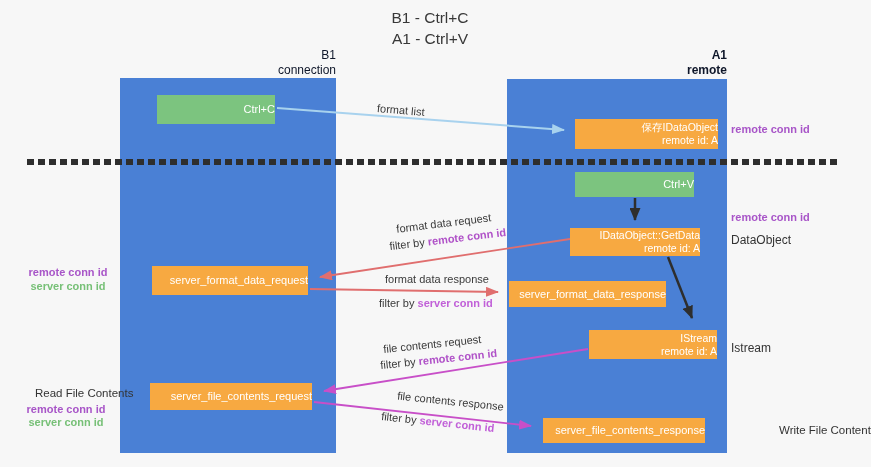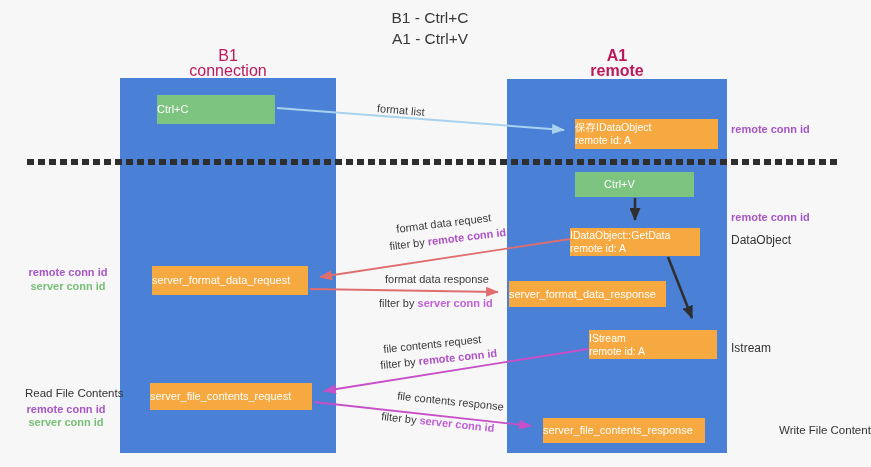--- a/index.html
+++ b/index.html
@@ -8,28 +8,28 @@
     position:relative; width:871px; height:467px;
     background:#f7f7f7; overflow:hidden;
     font-family:"Liberation Sans","DejaVu Sans",sans-serif;
   }
   .abs { position:absolute; }
   .title {
     left:280px; top:7px; width:300px; text-align:center;
     font-size:15.5px; line-height:21px; color:#383838; z-index:4;
   }
   .lane-header {
-    text-align:center; font-size:16px; line-height:15px; color:#be185d; z-index:4;
+    text-align:right; font-size:12px; line-height:15px; color:#0f172a; z-index:4;
   }
   .lane { background:#4a80d5; z-index:1; }
   .lane-left  { left:120px; top:78px; width:216px; height:375px; }
   .lane-right { left:507px; top:79px; width:220px; height:374px; }
   #arrows { left:0; top:0; z-index:2; pointer-events:none; }
   .node {
-    z-index:3; color:#fff; text-align:left;
+    z-index:3; color:#fff; text-align:right;
     display:flex; flex-direction:column; justify-content:center;
     font-size:11px; line-height:13px;
   }
   .node.green  { background:#7cc47f; }
   .node.orange { background:#f7a941; }
   .dashline {
     left:27px; top:159px; width:811px; height:6px; z-index:4;
     background:repeating-linear-gradient(90deg,#2e2e2e 0 7px,transparent 7px 11px);
   }
   .note { z-index:4; white-space:nowrap; font-size:11.5px; color:#333; }
@@ -137,21 +137,21 @@
   <div class="abs note bold-purple" style="left:731px; top:123px;">remote conn id</div>
   <div class="abs note bold-purple" style="left:731px; top:211px;">remote conn id</div>
   <div class="abs note" style="left:731px; top:233px; font-size:12px;">DataObject</div>
   <div class="abs note" style="left:731px; top:341px; font-size:12px;">Istream</div>
   <div class="abs note" style="left:736px; top:424px;margin-left:43px;">Write File Contents</div>
 
   <div class="abs side-stack" style="left:20px; top:265px; width:96px;">
     <div class="purple">remote conn id</div>
     <div class="green">server conn id</div>
   </div>
-  <div class="abs note" style="left:17px; top:387px;padding-left:8px;">Read File Contents</div>
+  <div class="abs note" style="left:27px; top:387px;padding-left:8px;">Read File Contents</div>
   <div class="abs side-stack" style="left:18px; top:403px; width:96px; line-height:13px;">
     <div class="purple">remote conn id</div>
     <div class="green">server conn id</div>
   </div>
 
   <div class="abs alabel rot-pos5" style="left:377px; top:104px;">format list</div>
 
   <div class="abs alabel rot-neg7" style="left:396px; top:217px;">format data request</div>
   <div class="abs alabel rot-neg7" style="left:389px; top:233px;">
     <span>filter by </span><b class="remote">remote conn id</b>

